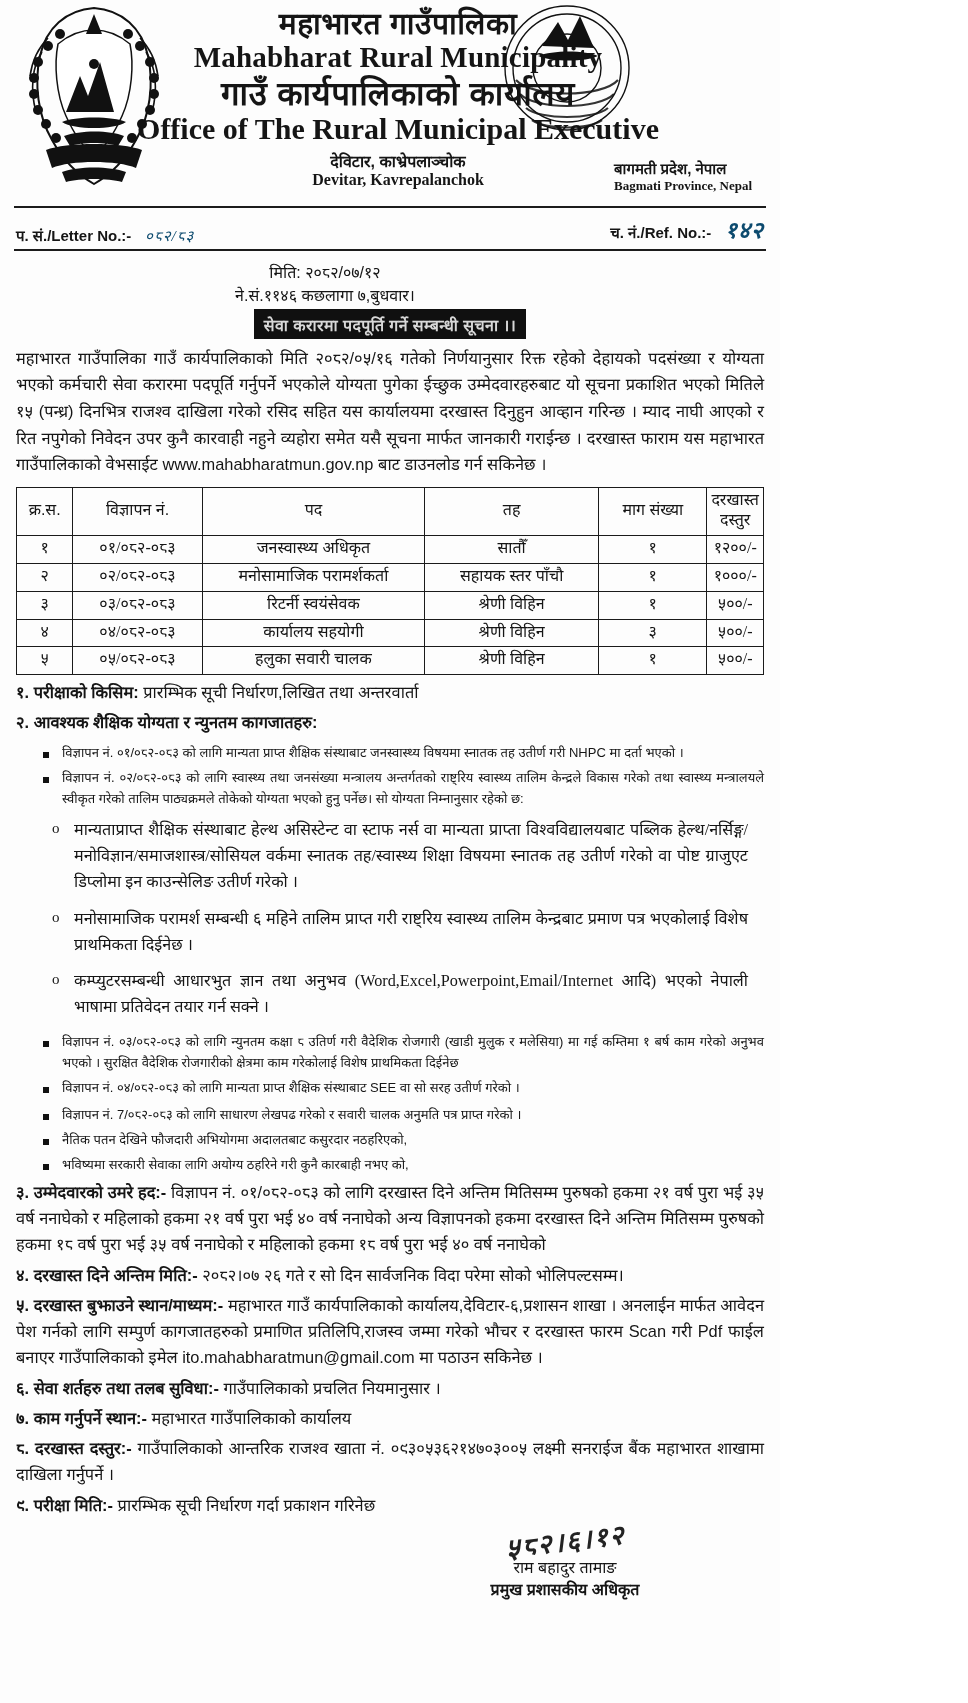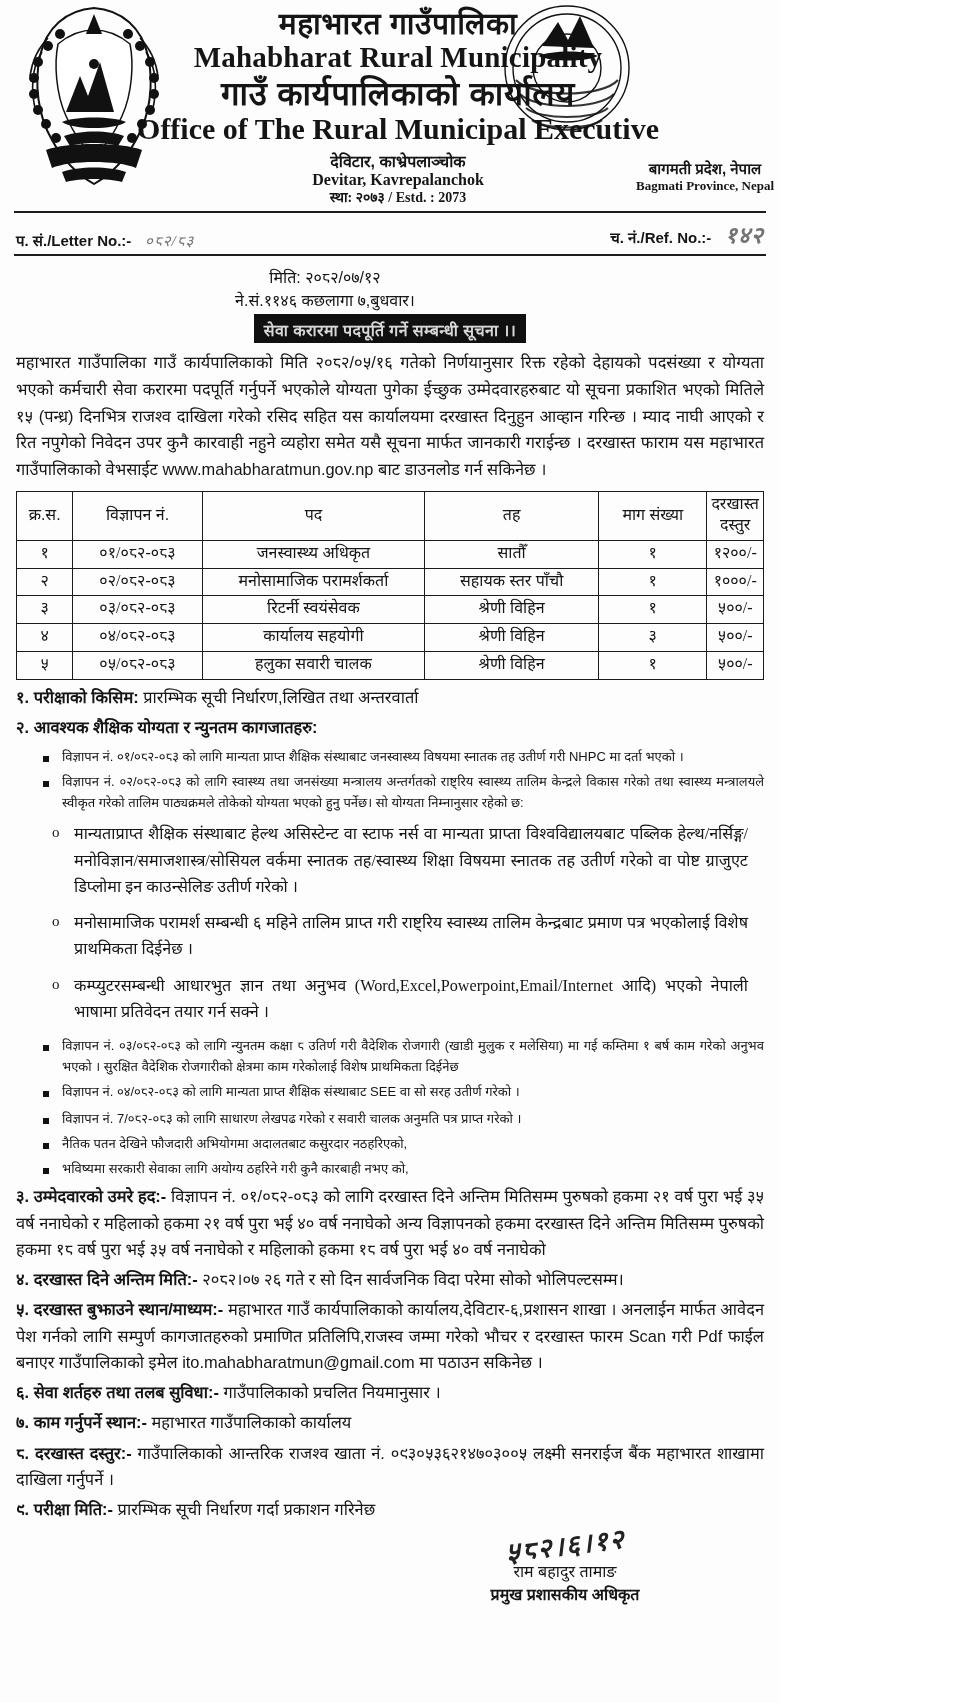--- a/index.html
+++ b/index.html
@@ -88,23 +88,22 @@
     line-height:1.18;
   }
   .hd-estd{
     font-weight:bold;
     font-size:14px;
     line-height:1.2;
     margin-top:0px;
   }
   .province{
     position:absolute;
-    right:0;
+    right:16px;
     top:160px;
-    text-align:center;
     width:150px;
   }
   .province .p-np{
     font-family:"Liberation Sans","DejaVu Sans",sans-serif;
     font-weight:bold;font-size:15px;line-height:1.2;
   }
   .province .p-en{
     font-weight:bold;font-size:13px;line-height:1.2;
   }
 
@@ -124,21 +123,21 @@
   .refrow .lbl{
     font-family:"Liberation Sans","DejaVu Sans",sans-serif;
     font-weight:bold;
     font-size:15px;
   }
   .handwritten{
     font-family:"Liberation Serif","DejaVu Serif",serif;
     font-style:italic;
     font-size:15px;
     letter-spacing:1px;
-    color:#737373;
+    color:#0c4a6e;
     margin-left:10px;
   }
   .hw-big{
     font-size:23px;
     font-style:italic;
     font-weight:bold;
     letter-spacing:1px;
   }
   .rule2{
     height:0;
@@ -357,21 +356,20 @@
       </svg>
     </div>
 
     <div class="head-center">
       <div class="hd-np1">महाभारत गाउँपालिका</div>
       <div class="hd-en1">Mahabharat Rural Municipality</div>
       <div class="hd-np2">गाउँ कार्यपालिकाको कार्यालय</div>
       <div class="hd-en2">Office of The Rural Municipal Executive</div>
       <div class="hd-np3">देविटार, काभ्रेपलाञ्चोक</div>
       <div class="hd-en3">Devitar, Kavrepalanchok</div>
-      <div class="hd-estd">स्था: २०७३ / Estd. : 2073</div>
     </div>
 
     <div class="province">
       <div class="p-np">बागमती प्रदेश, नेपाल</div>
       <div class="p-en">Bagmati Province, Nepal</div>
     </div>
   </div>
 
   <div class="rule"></div>
 

